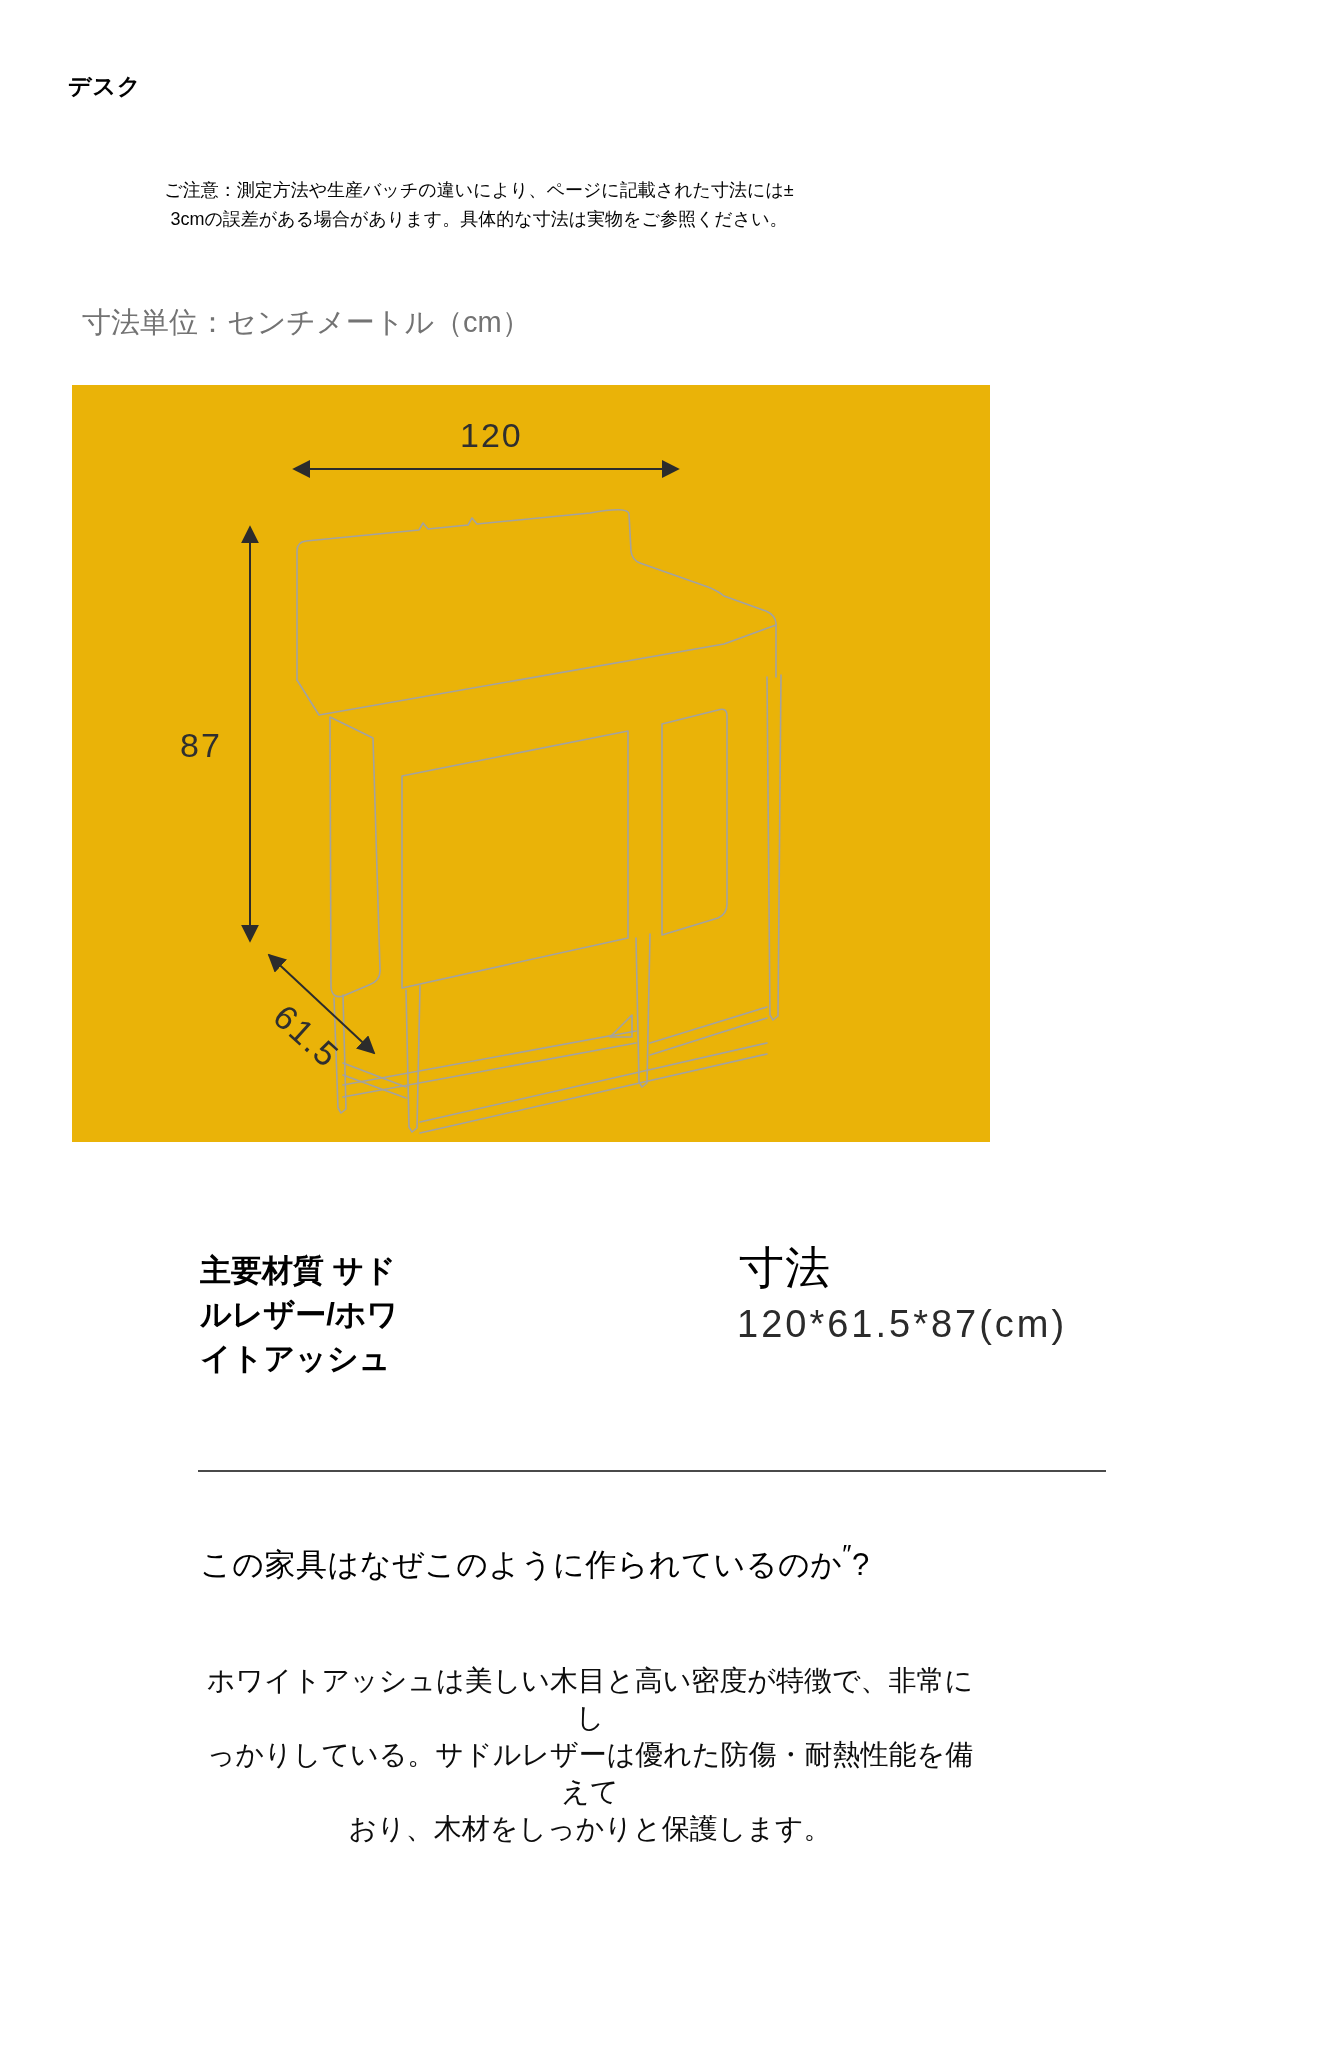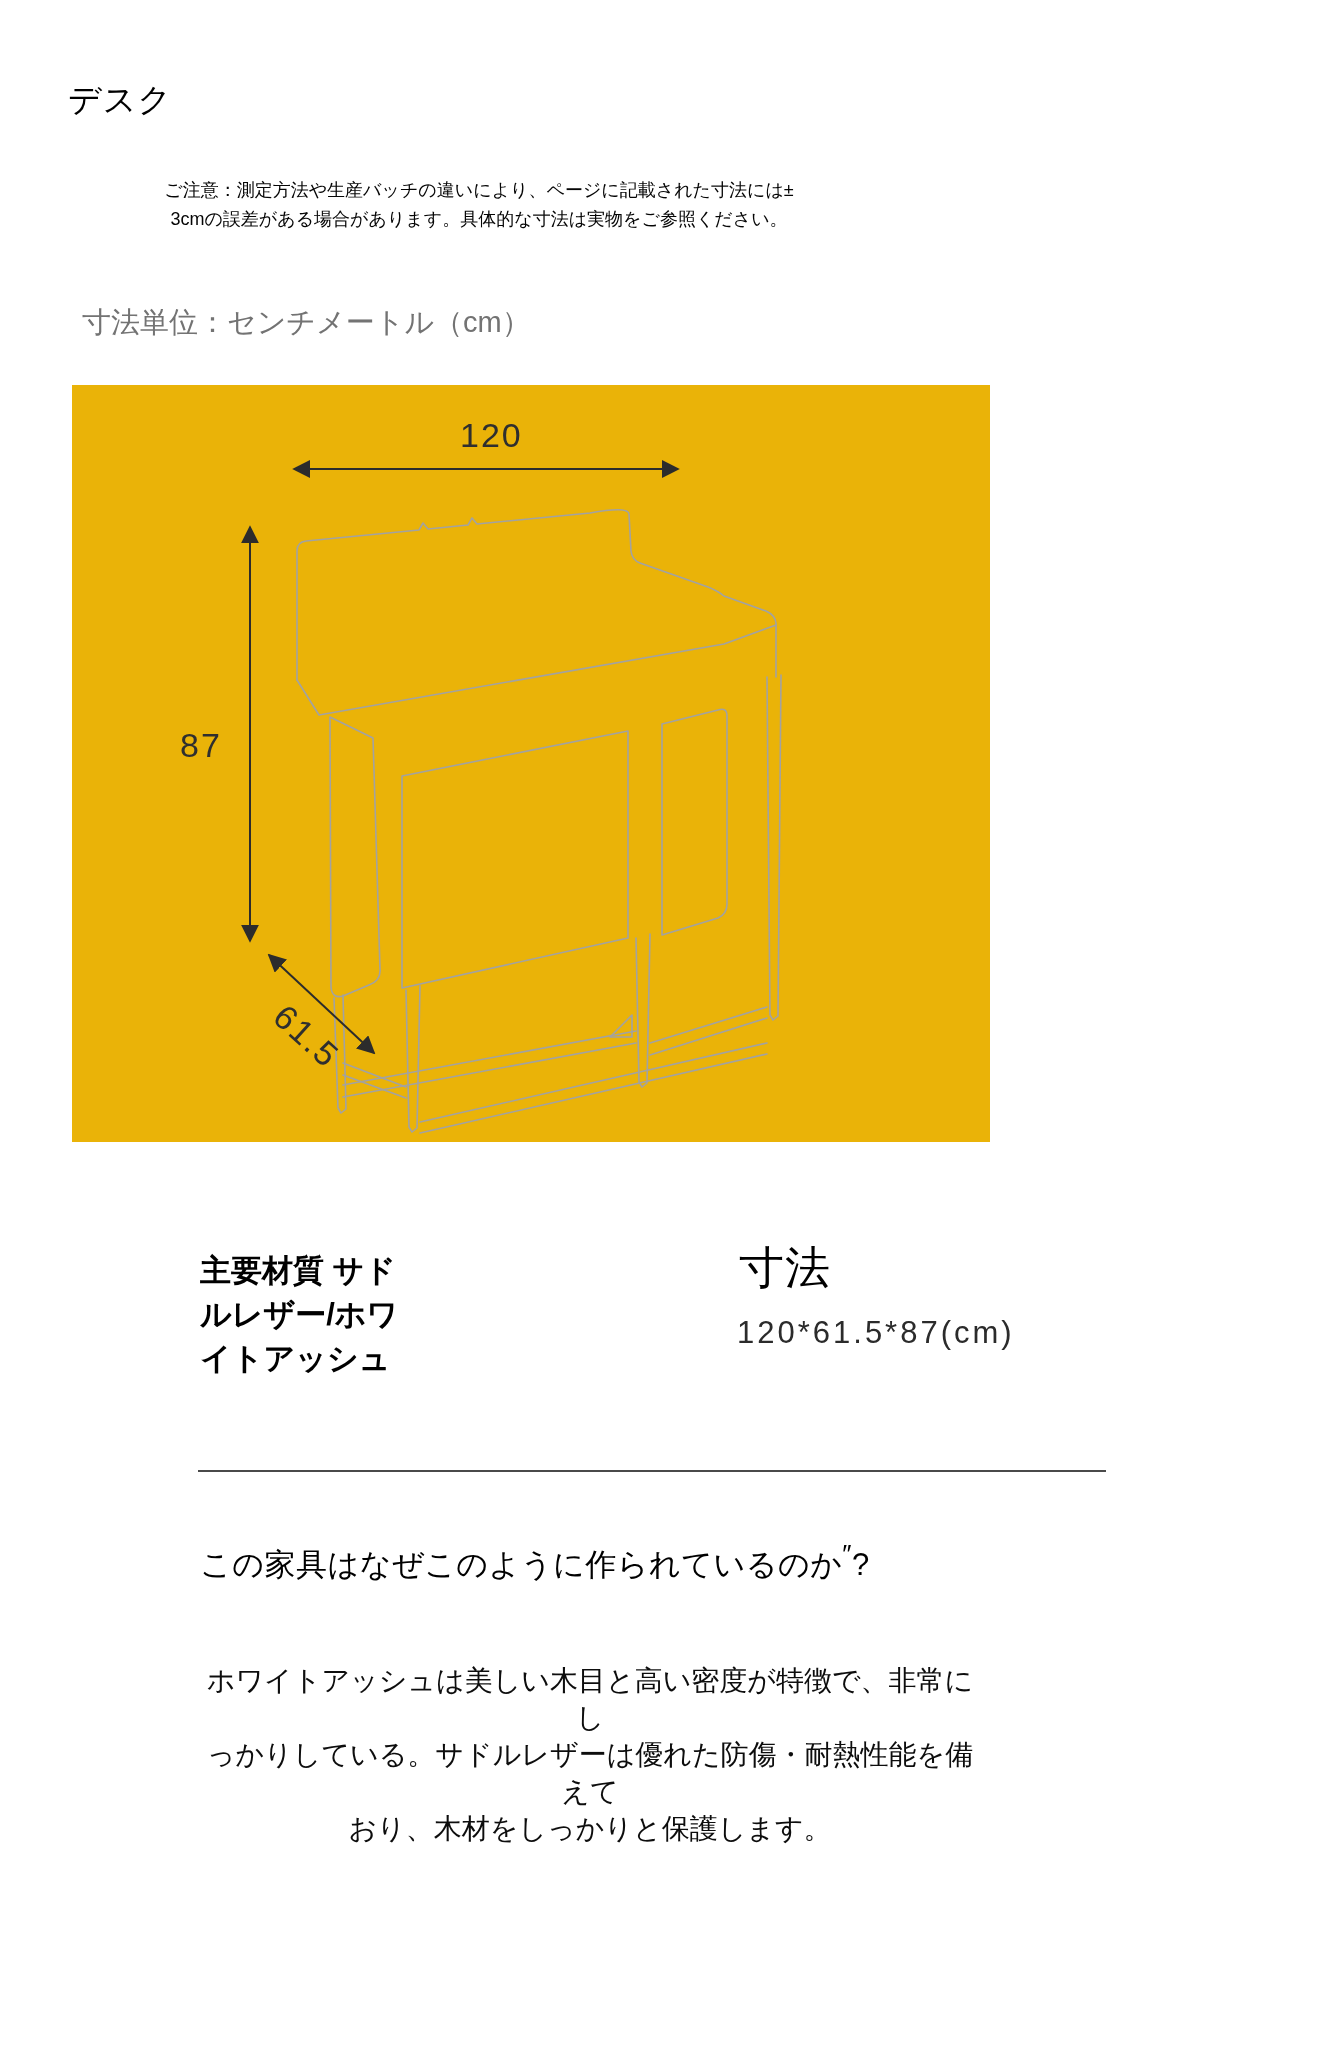--- a/index.html
+++ b/index.html
@@ -6,21 +6,21 @@
   .page{
     position:relative;
     width:1333px;height:2048px;
     background:#ffffff;
     font-family:"Liberation Sans","DejaVu Sans",sans-serif;
     color:#000;
     overflow:hidden;
   }
   .page-title{
     position:absolute;left:68px;top:56px;
-    font-size:33px;font-weight:400;letter-spacing:1px;
+    font-size:23px;font-weight:700;letter-spacing:1px;
   }
   .notice{
     position:absolute;left:79px;top:158px;width:800px;
     font-size:18px;line-height:29px;color:#050505;
     white-space:pre-line;
     text-align:center;
   }
   .unit-line{
     position:absolute;left:82px;top:274px;
     font-size:29px;color:#737373;
@@ -42,21 +42,21 @@
     font-size:31px;font-weight:700;line-height:44px;
     white-space:pre-line;
     margin-top:17px;
   }
   .dims-title{
     position:absolute;left:739px;top:1238px;
     font-size:45px;font-weight:400;letter-spacing:1px;
   }
   .dims-value{
     position:absolute;left:737px;top:1303px;
-    font-size:31px;letter-spacing:3px;color:#2b2b2b;margin-top:12px;
+    font-size:38px;letter-spacing:3px;color:#2b2b2b;
   }
   .divider{
     position:absolute;left:198px;top:1470px;width:908px;height:0;
     border-top:2px solid #4a4a4a;
   }
   .why-heading{
     position:absolute;left:200px;top:1544px;
     font-size:31px;font-weight:400;letter-spacing:.5px;
   }
   .why-heading .ditto{position:relative;top:-12px;font-size:26px;}

